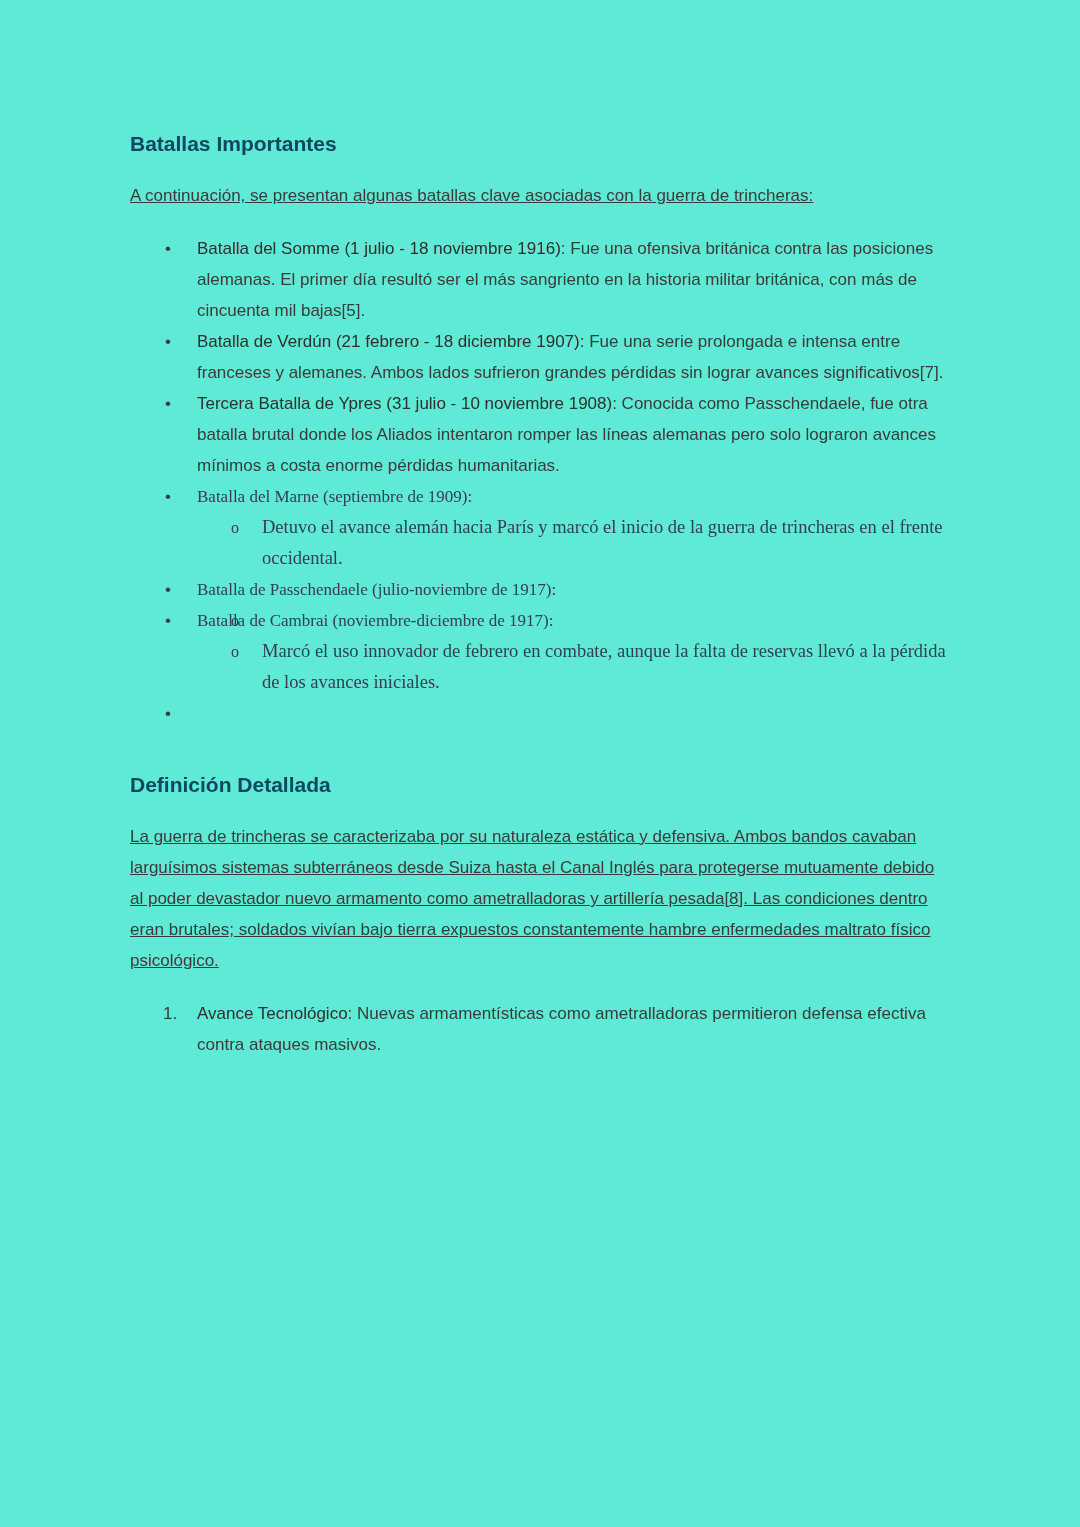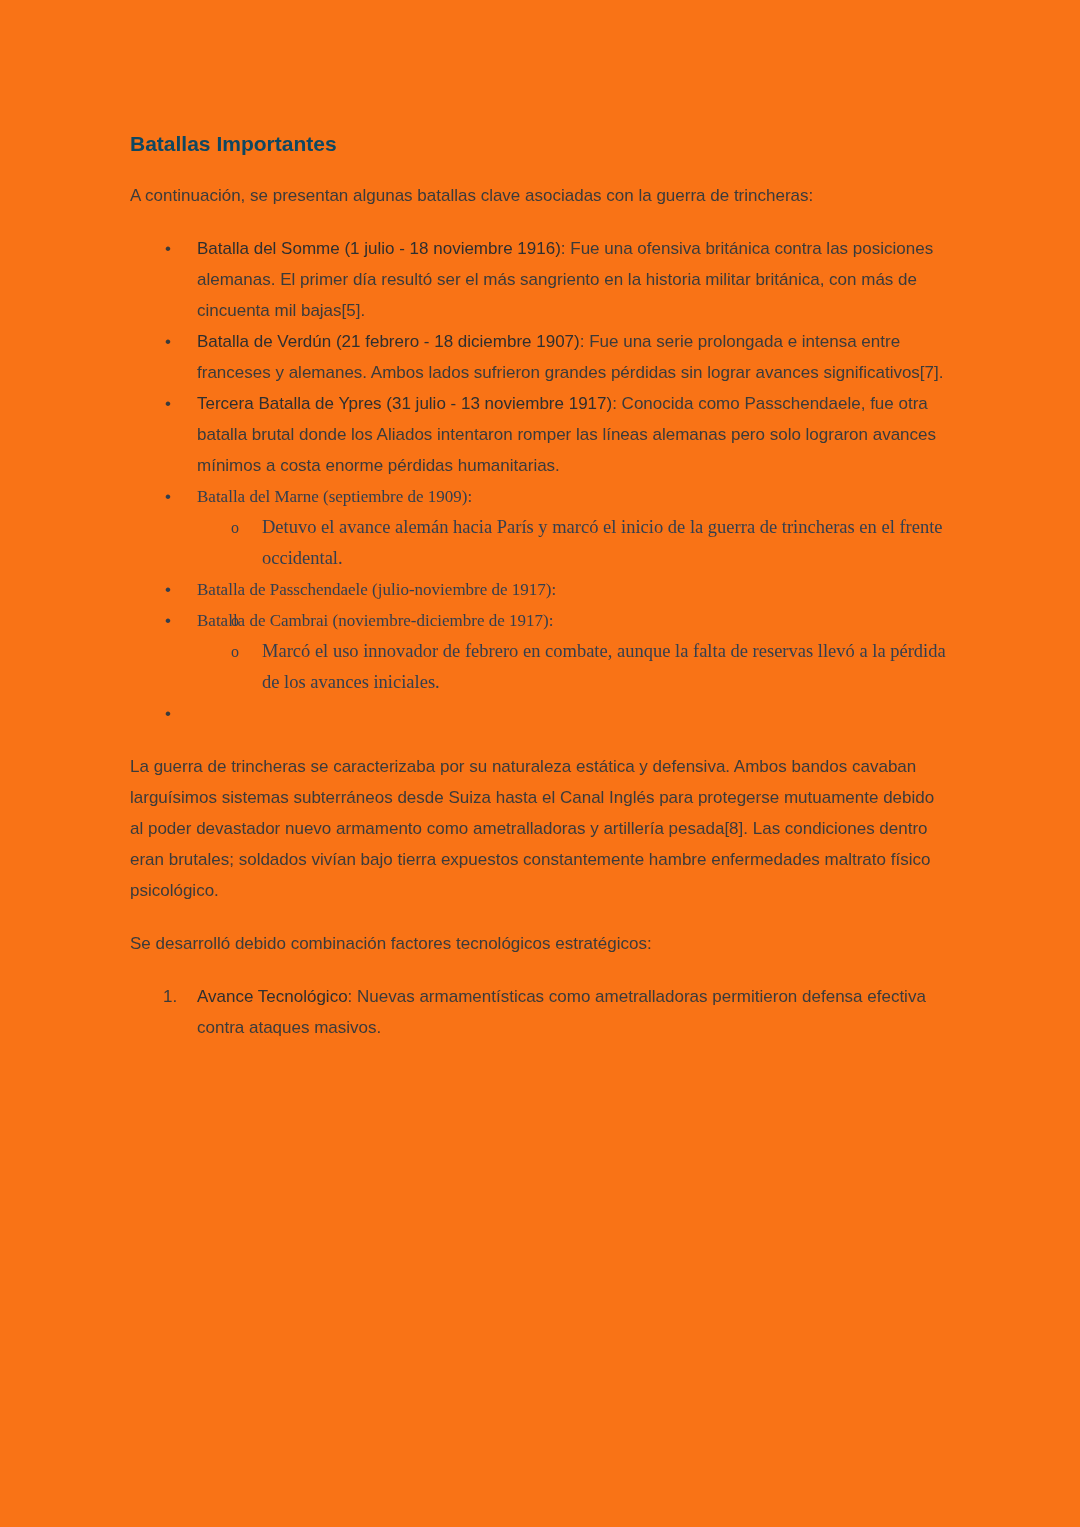--- a/index.html
+++ b/index.html
@@ -12,37 +12,38 @@
     min-height: 1527px;
     font-family: "Liberation Sans", sans-serif;
     color: #3b3b3b;
     -webkit-font-smoothing: antialiased;
   }
   .page {
     box-sizing: border-box;
     width: 1080px;
     min-height: 1527px;
     padding: 130px 130px 80px 130px;
-    background: #f97316;
+    background: #5eead4;
   }
   h1.doc-heading {
     font-family: "Liberation Sans", sans-serif;
     font-size: 21px;
     line-height: 28px;
     font-weight: 700;
     color: #0f4761;
     margin: 42px 0 22px 0;
   }
   h1.doc-heading.first {
     margin-top: 0;
   }
   p.doc-paragraph {
     font-size: 17px;
     line-height: 31px;
     margin: 0 0 22px 0;
+    text-decoration: underline;
   }
   ul.doc-list, ol.doc-list {
     list-style: none;
     margin: 0 0 22px 0;
     padding: 0;
   }
   ul.doc-list > li, ol.doc-list > li {
     position: relative;
     padding-left: 67px;
     font-size: 17px;
@@ -119,21 +120,21 @@
       <b>Batalla del Somme (1 julio - 18 noviembre 1916)</b><span>: Fue una ofensiva británica contra las posiciones alemanas. El primer día resultó ser el más sangriento en la historia militar británica, con más de cincuenta mil bajas[5].</span>
     </li>
 
     <li>
       <span class="marker">•</span>
       <b>Batalla de Verdún (21 febrero - 18 diciembre 1907)</b><span>: Fue una serie prolongada e intensa entre franceses y alemanes. Ambos lados sufrieron grandes pérdidas sin lograr avances significativos[7].</span>
     </li>
 
     <li>
       <span class="marker">•</span>
-      <b>Tercera Batalla de Ypres (31 julio - 13 noviembre 1917)</b><span>: Conocida como Passchendaele, fue otra batalla brutal donde los Aliados intentaron romper las líneas alemanas pero solo lograron avances mínimos a costa enorme pérdidas humanitarias.</span>
+      <b>Tercera Batalla de Ypres (31 julio - 10 noviembre 1908)</b><span>: Conocida como Passchendaele, fue otra batalla brutal donde los Aliados intentaron romper las líneas alemanas pero solo lograron avances mínimos a costa enorme pérdidas humanitarias.</span>
     </li>
 
     <li class="serif">
       <span class="marker">•</span>
       <b>Batalla del Marne (septiembre de 1909)</b><span>:</span>
       <ul class="sub-list">
         <li>
           <span class="marker">o</span>
           <span>Detuvo el avance alemán hacia París y marcó el inicio de la guerra de trincheras en el frente occidental.</span>
         </li>
@@ -160,25 +161,25 @@
         </li>
       </ul>
     </li>
 
     <li class="empty-item">
       <span class="marker">•</span>
     </li>
 
   </ul>
 
+  <h1 class="doc-heading">Definición Detallada</h1>
 
   <p class="doc-paragraph">La guerra de trincheras se caracterizaba por su naturaleza estática y defensiva. Ambos bandos cavaban larguísimos sistemas subterráneos desde Suiza hasta el Canal Inglés para protegerse mutuamente debido al poder devastador nuevo armamento como ametralladoras y artillería pesada[8]. Las condiciones dentro eran brutales; soldados vivían bajo tierra expuestos constantemente hambre enfermedades maltrato físico psicológico.</p>
 
 
-  <p class="doc-paragraph">Se desarrolló debido combinación factores tecnológicos estratégicos:</p>
 
   <ol class="doc-list">
     <li>
       <span class="num-marker">1.</span>
       <b>Avance Tecnológico</b><span>: Nuevas armamentísticas como ametralladoras permitieron defensa efectiva contra ataques masivos.</span>
     </li>
   </ol>
 
 </div>
 

